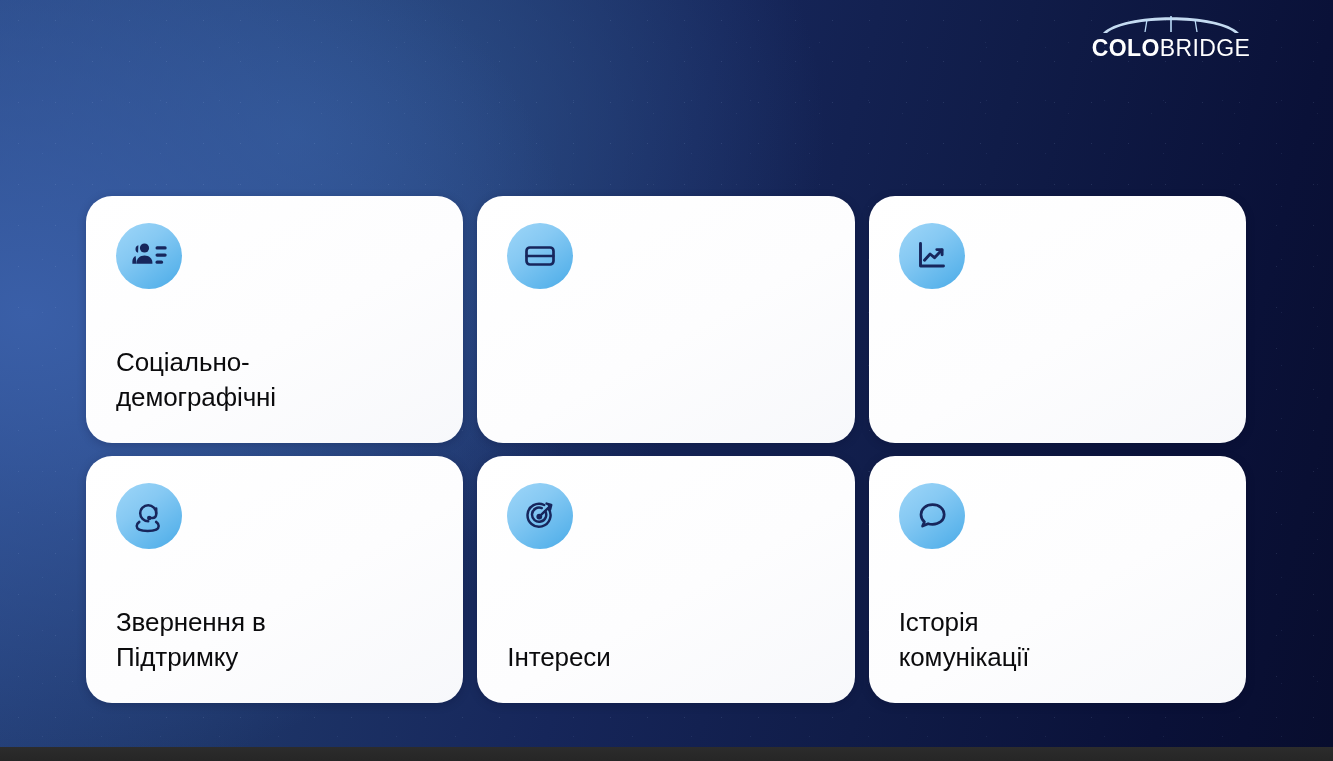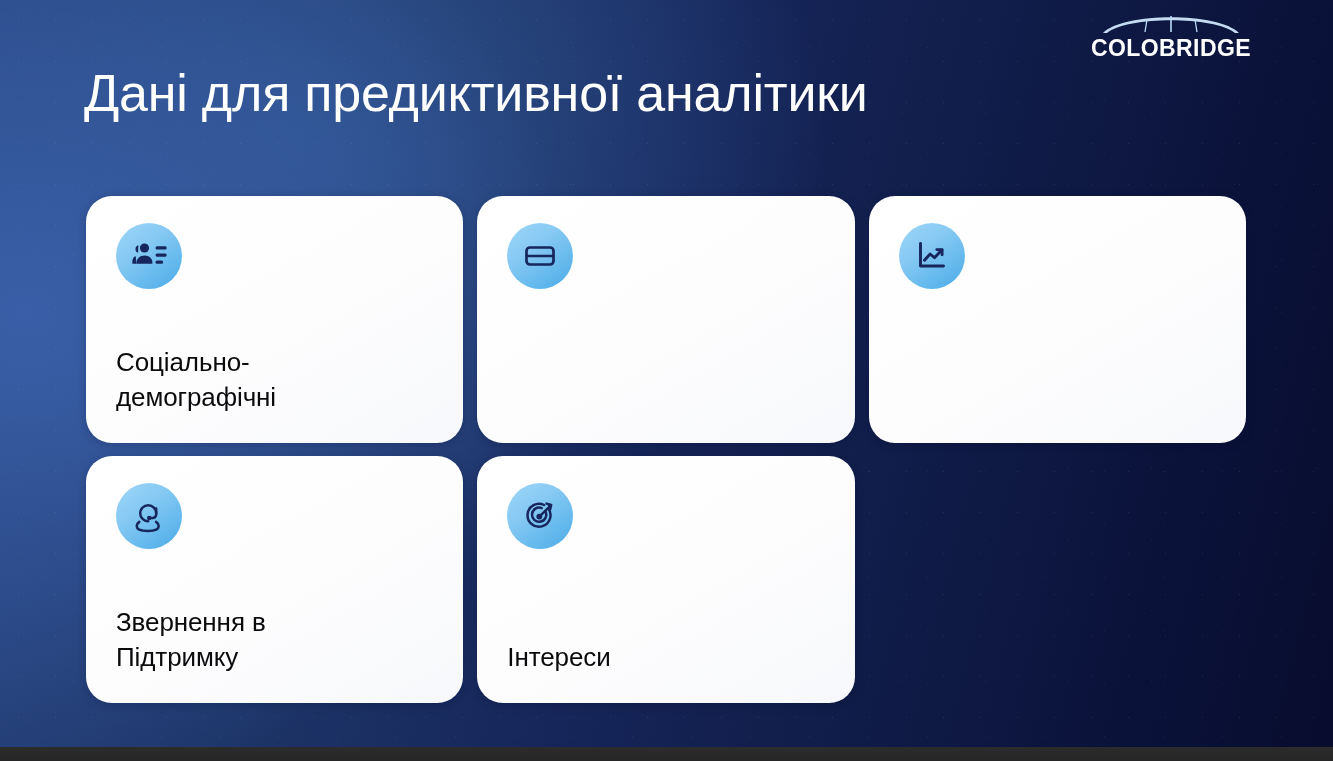--- a/index.html
+++ b/index.html
@@ -63,21 +63,21 @@
     bottom: 0; left: 0;
     width: 160px;
     text-align: center;
     color: #ffffff;
     font-size: 23px;
     letter-spacing: .4px;
     white-space: nowrap;
     line-height: 1;
   }
   #logo .wm-bold { font-weight: 700; text-align: right; }
-  #logo .wm-light { font-weight: 700; margin-top: 48px; }
+  #logo .wm-light { font-weight: 400; margin-top: 48px; }
 
   
   #title {
     position: absolute;
     top: 64px;
     left: 84px;
     color: #ffffff;
     font-size: 52px;
     font-weight: 400;
     letter-spacing: -0.2px;
@@ -154,21 +154,20 @@
       <path d="M2 25 C 22 4, 118 4, 138 25 L 134 25 C 114 8, 26 8, 6 25 Z" fill="#cfe6fb" opacity=".95"></path>
       <path d="M70 8 L 70 24" stroke="#bcdcf8" stroke-width="1.6" fill="none"></path>
       <path d="M46 11.5 L 44 24" stroke="#bcdcf8" stroke-width="1.3" fill="none"></path>
       <path d="M94 11.5 L 96 24" stroke="#bcdcf8" stroke-width="1.3" fill="none"></path>
     </svg>
     <div class="wordmark">
       <span class="wm-bold">COLO</span><span class="wm-light">BRIDGE</span>
     </div>
   </div>
 
-  <h1 class="layer" id="title">Дані для предиктивної аналітики</h1>
 
   <div id="grid">
 
     <div class="card">
       <div class="icon-circle">
         <svg width="40" height="40" viewBox="0 0 40 40" fill="none" stroke="#17265c" stroke-width="2.6" stroke-linecap="round" stroke-linejoin="round">
           <circle cx="15.5" cy="12" r="4.6" fill="#17265c" stroke="none"></circle>
           <path d="M7.6 26.4c0-4.2 3.6-7 7.9-7s7.9 2.8 7.9 7v1.4H7.6z" fill="#17265c" stroke="none"></path>
           <path d="M9.4 9.2a4 4 0 0 0-.3 7.6" fill="#17265c" stroke="none"></path>
           <path d="M6.6 19.9c-1.9.9-3.2 2.6-3.2 5.1v2.8h4.2" fill="#17265c" stroke="none"></path>
@@ -219,17 +218,26 @@
           <path d="M28.4 12.6a11.5 11.5 0 1 1-4.2-3.6"></path>
           <path d="M25.2 15a7.1 7.1 0 1 1-3.4-2.9"></path>
           <circle cx="19.3" cy="20.6" r="2.9" fill="#17265c" stroke="none"></circle>
           <path d="M19.3 20.6l9.8-9.4"></path>
           <path d="M26.6 7.6l4.6 1.3-1.2 4.7" fill="#17265c"></path>
         </svg>
       </div>
       <div class="card-label">Інтереси</div>
     </div>
 
+    <div class="card">
+      <div class="icon-circle">
+        <svg width="40" height="40" viewBox="0 0 40 40" fill="none" stroke="#17265c" stroke-width="2.7" stroke-linecap="round" stroke-linejoin="round">
+          <path d="M20.6 8.6c6.6 0 11.6 4.2 11.6 9.9s-5 9.9-11.6 9.9c-1.6 0-3.1-.2-4.5-.7l-5.5 2.4 1.8-4.3c-2.2-1.8-3.4-4.4-3.4-7.3 0-5.7 5-9.9 11.6-9.9z"></path>
+        </svg>
+      </div>
+      <div class="card-label">Історія
+комунікації</div>
+    </div>
 
   </div>
 </div>
 
 <div id="player-bar"></div>
 
 </body></html>

